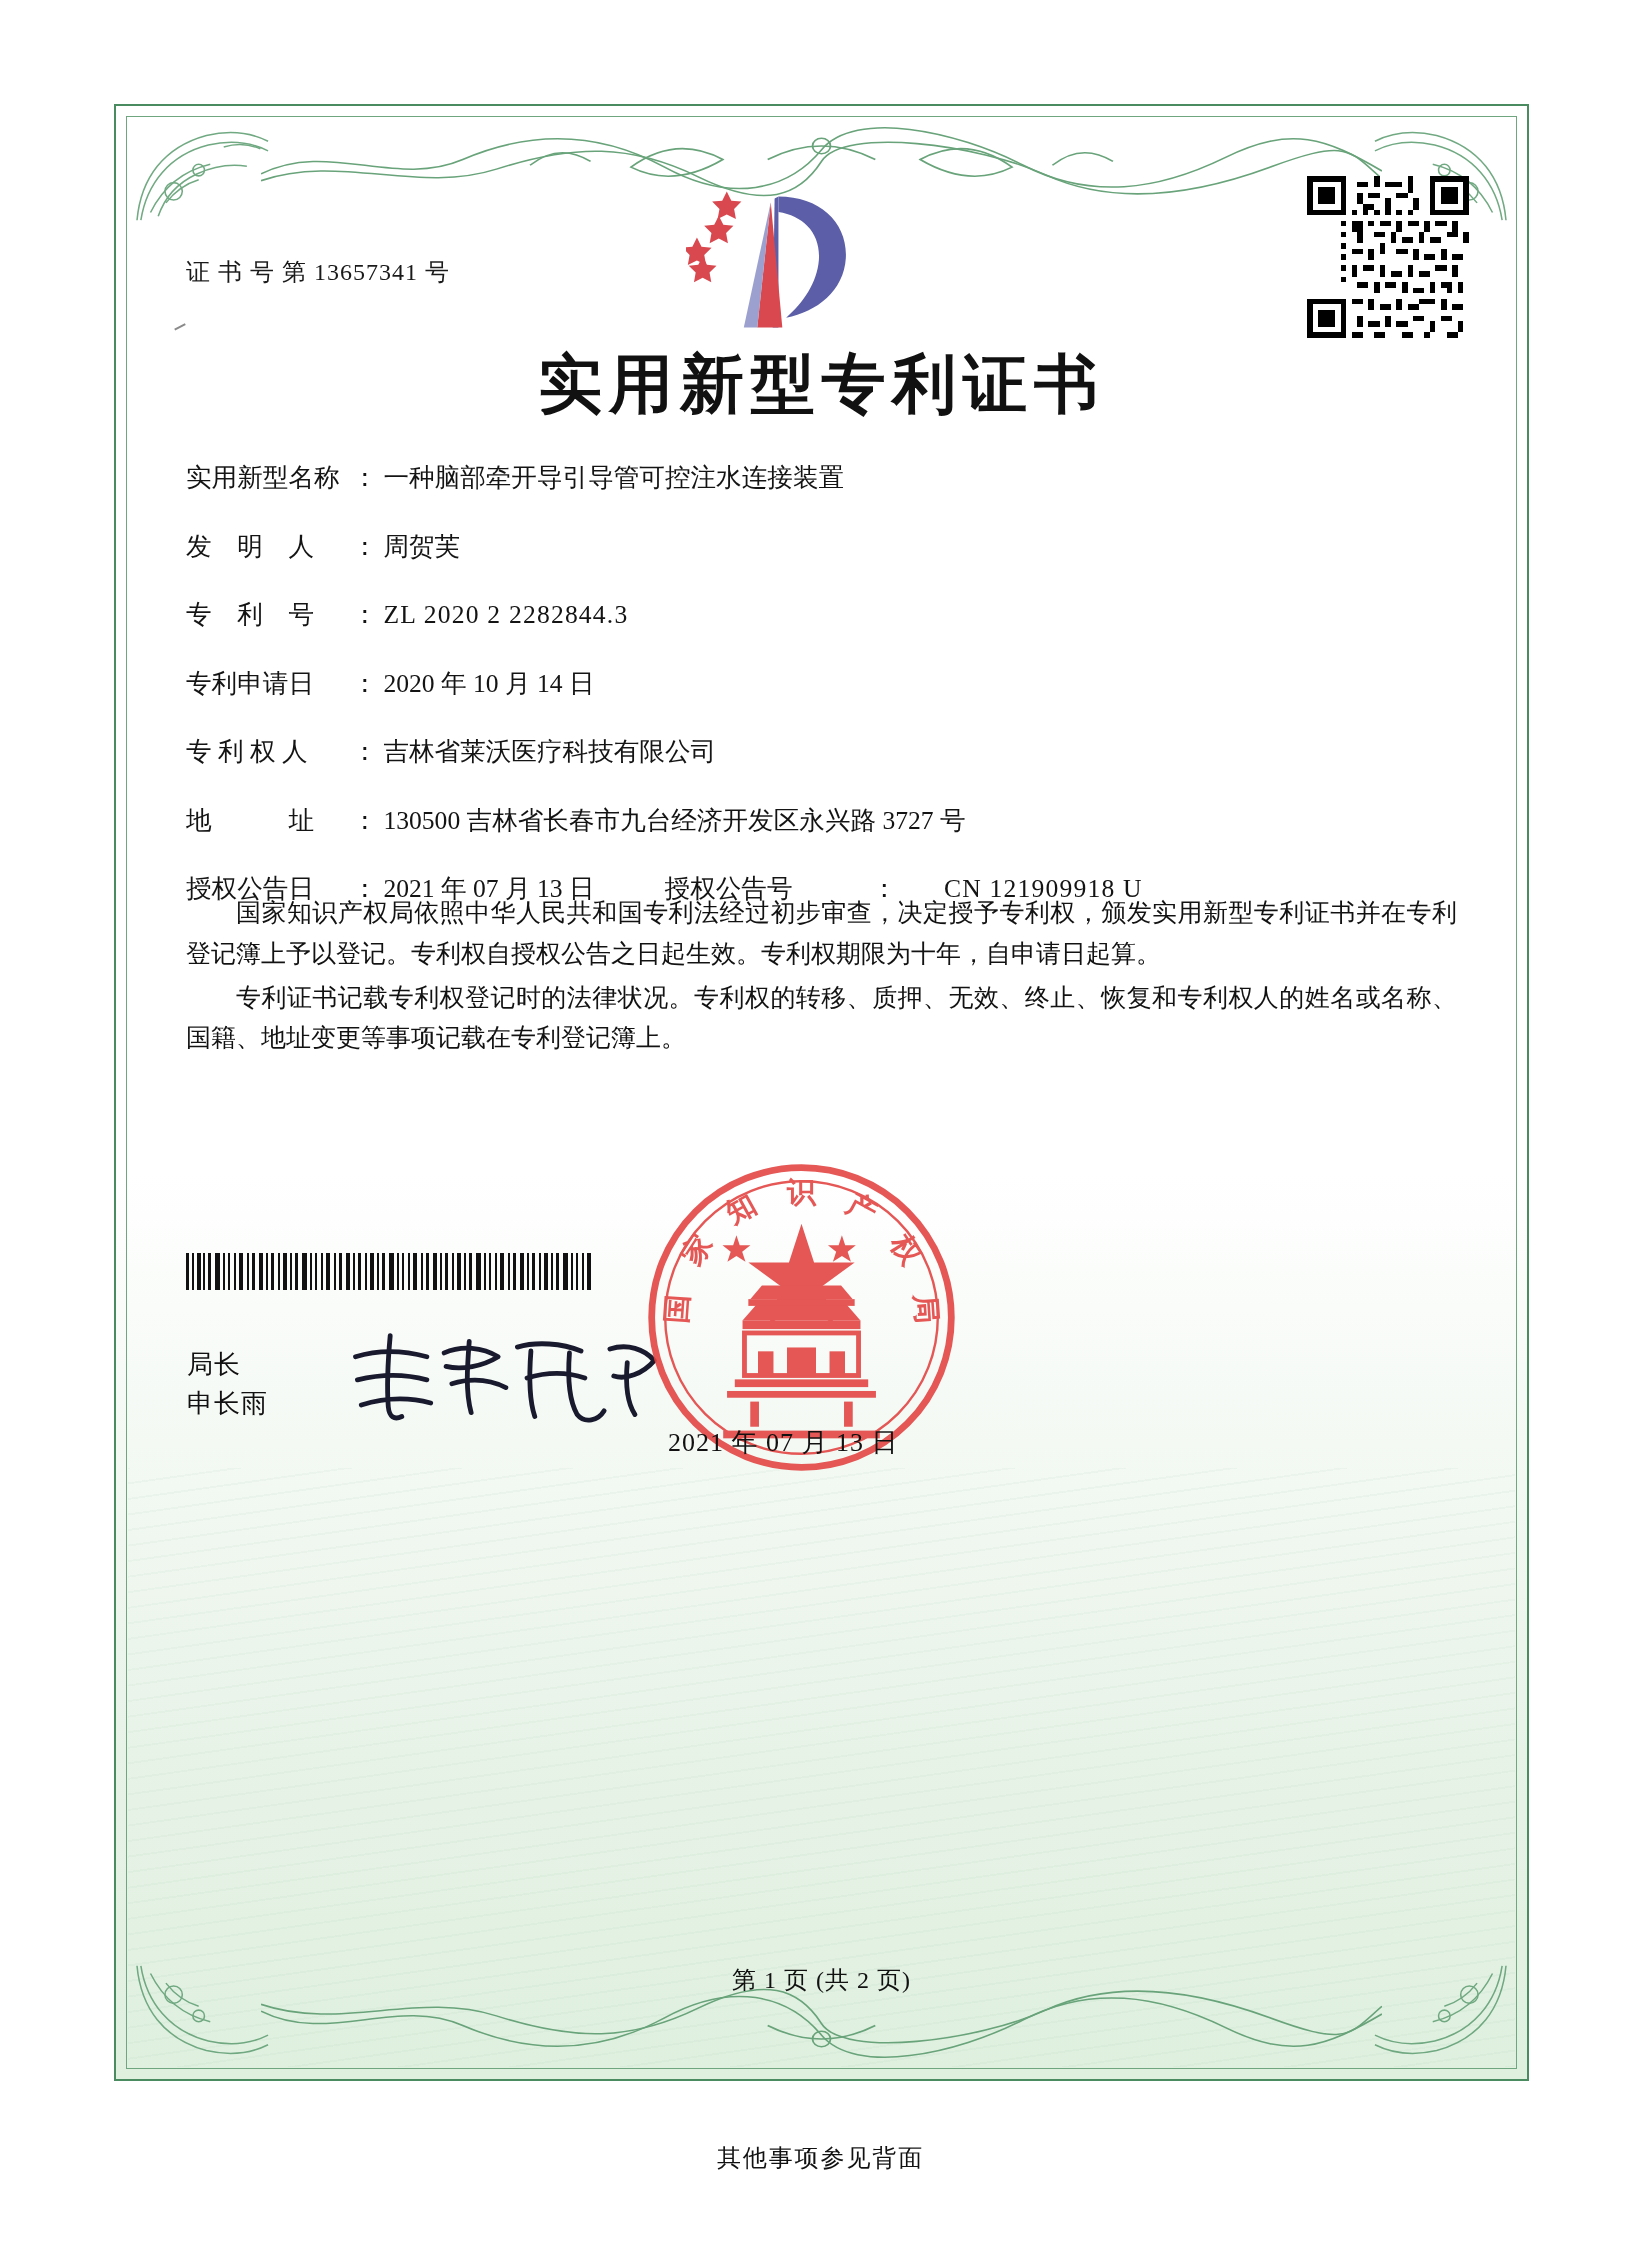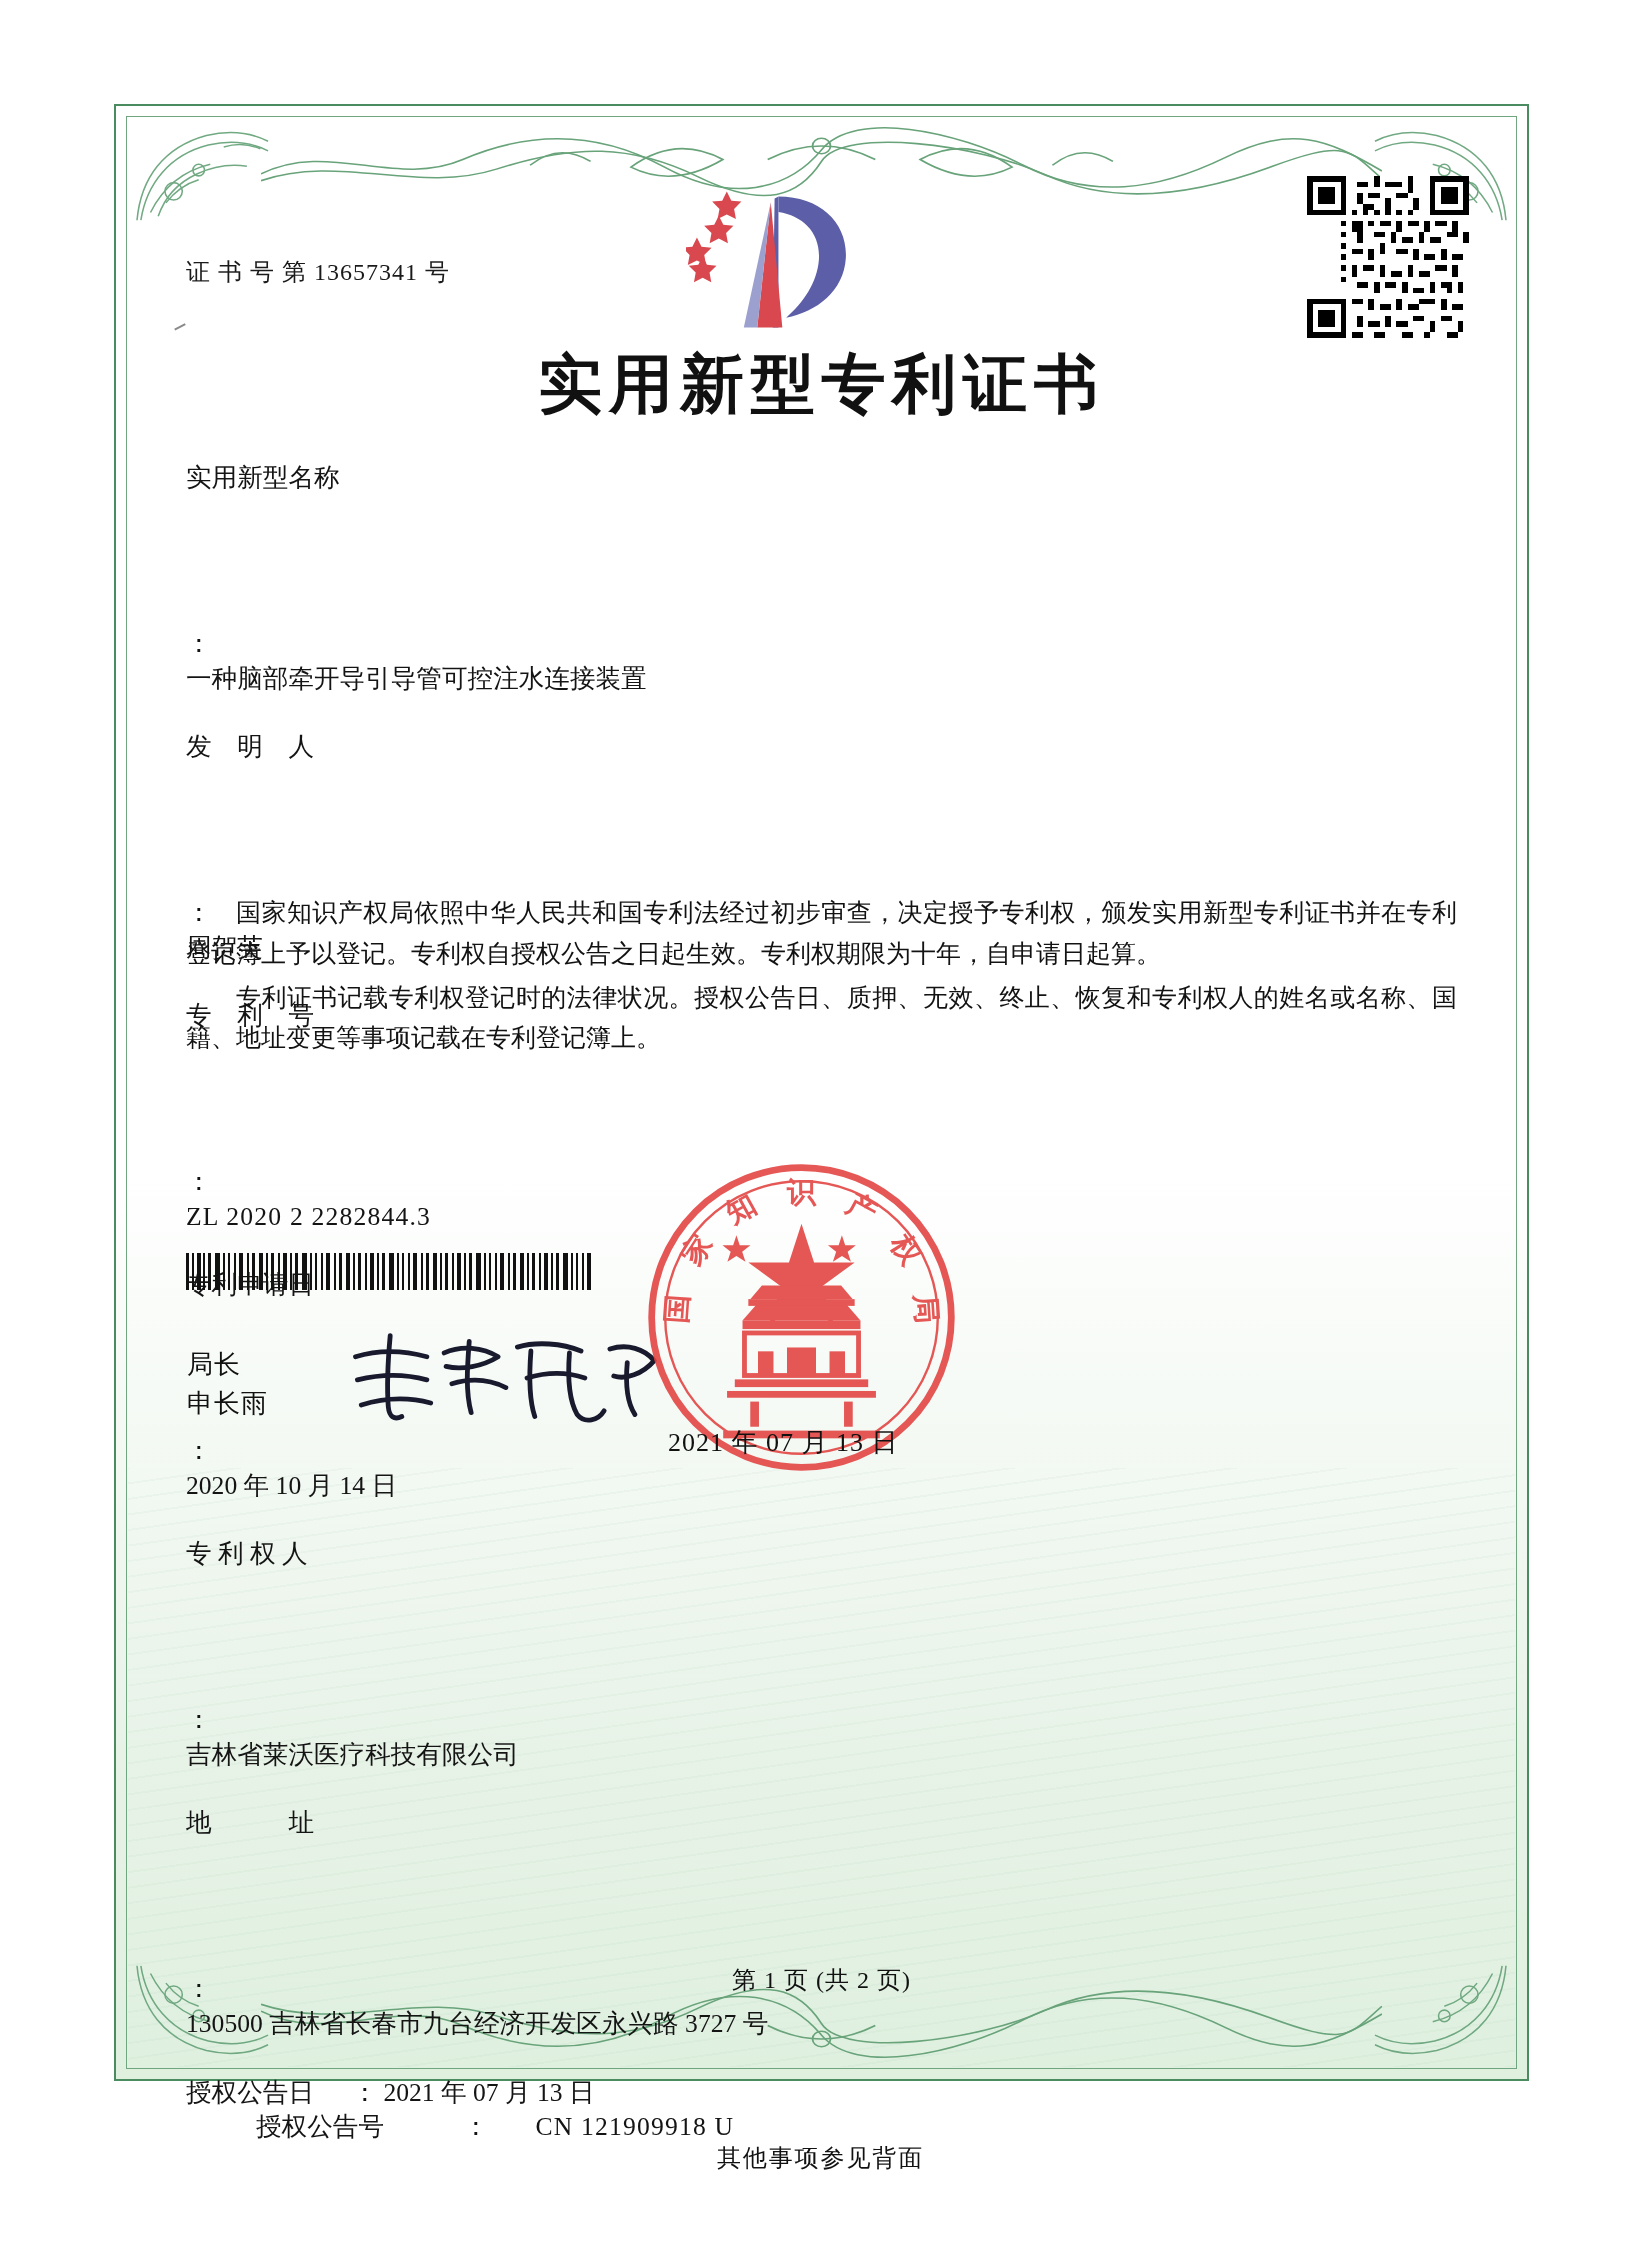--- a/index.html
+++ b/index.html
@@ -132,26 +132,25 @@
   }
 
   
   .fields {
     position: absolute;
     left: 70px; top: 355px;
     right: 58px;
   }
   .row {
     display: flex;
-    align-items: flex-start;
+    align-items: flex-end;
     margin-bottom: 34px;
     font-size: 25.6px;
     color: #141414;
     line-height: 1.35;
-    flex-direction: column;
   }
   .lbl {
     width: 166px;
     flex: 0 0 166px;
     display: flex;
     justify-content: space-between;
     letter-spacing: 0;
   }
   .colon { margin: 0 5.8px 0 0; }
   .val { flex: 1; }
@@ -496,21 +495,21 @@
           <span class="lbl">授权公告号</span>
           <span class="colon">：</span>
           <span class="val-mono">CN 121909918 U</span>
         </span>
       </div>
 
     </div>
 
     <div class="paras">
       <p>国家知识产权局依照中华人民共和国专利法经过初步审查，决定授予专利权，颁发实用新型专利证书并在专利登记簿上予以登记。专利权自授权公告之日起生效。专利权期限为十年，自申请日起算。</p>
-      <p>专利证书记载专利权登记时的法律状况。授权公告日、质押、无效、终止、恢复和专利权人的姓名或名称、国籍、地址变更等事项记载在专利登记簿上。</p>
+      <p>专利证书记载专利权登记时的法律状况。专利权的转移、质押、无效、终止、恢复和专利权人的姓名或名称、国籍、地址变更等事项记载在专利登记簿上。</p>
     </div>
 
     <div class="barcode">
       <svg viewBox="0 0 420 38" preserveAspectRatio="none" shape-rendering="crispEdges">
         <g fill="#111">
           <rect x="0" y="0" width="3" height="38"></rect>
             <rect x="6" y="0" width="2" height="38"></rect>
           <rect x="11" y="0" width="4" height="38"></rect>
             <rect x="18" y="0" width="2" height="38"></rect>
           <rect x="23" y="0" width="3" height="38"></rect>

